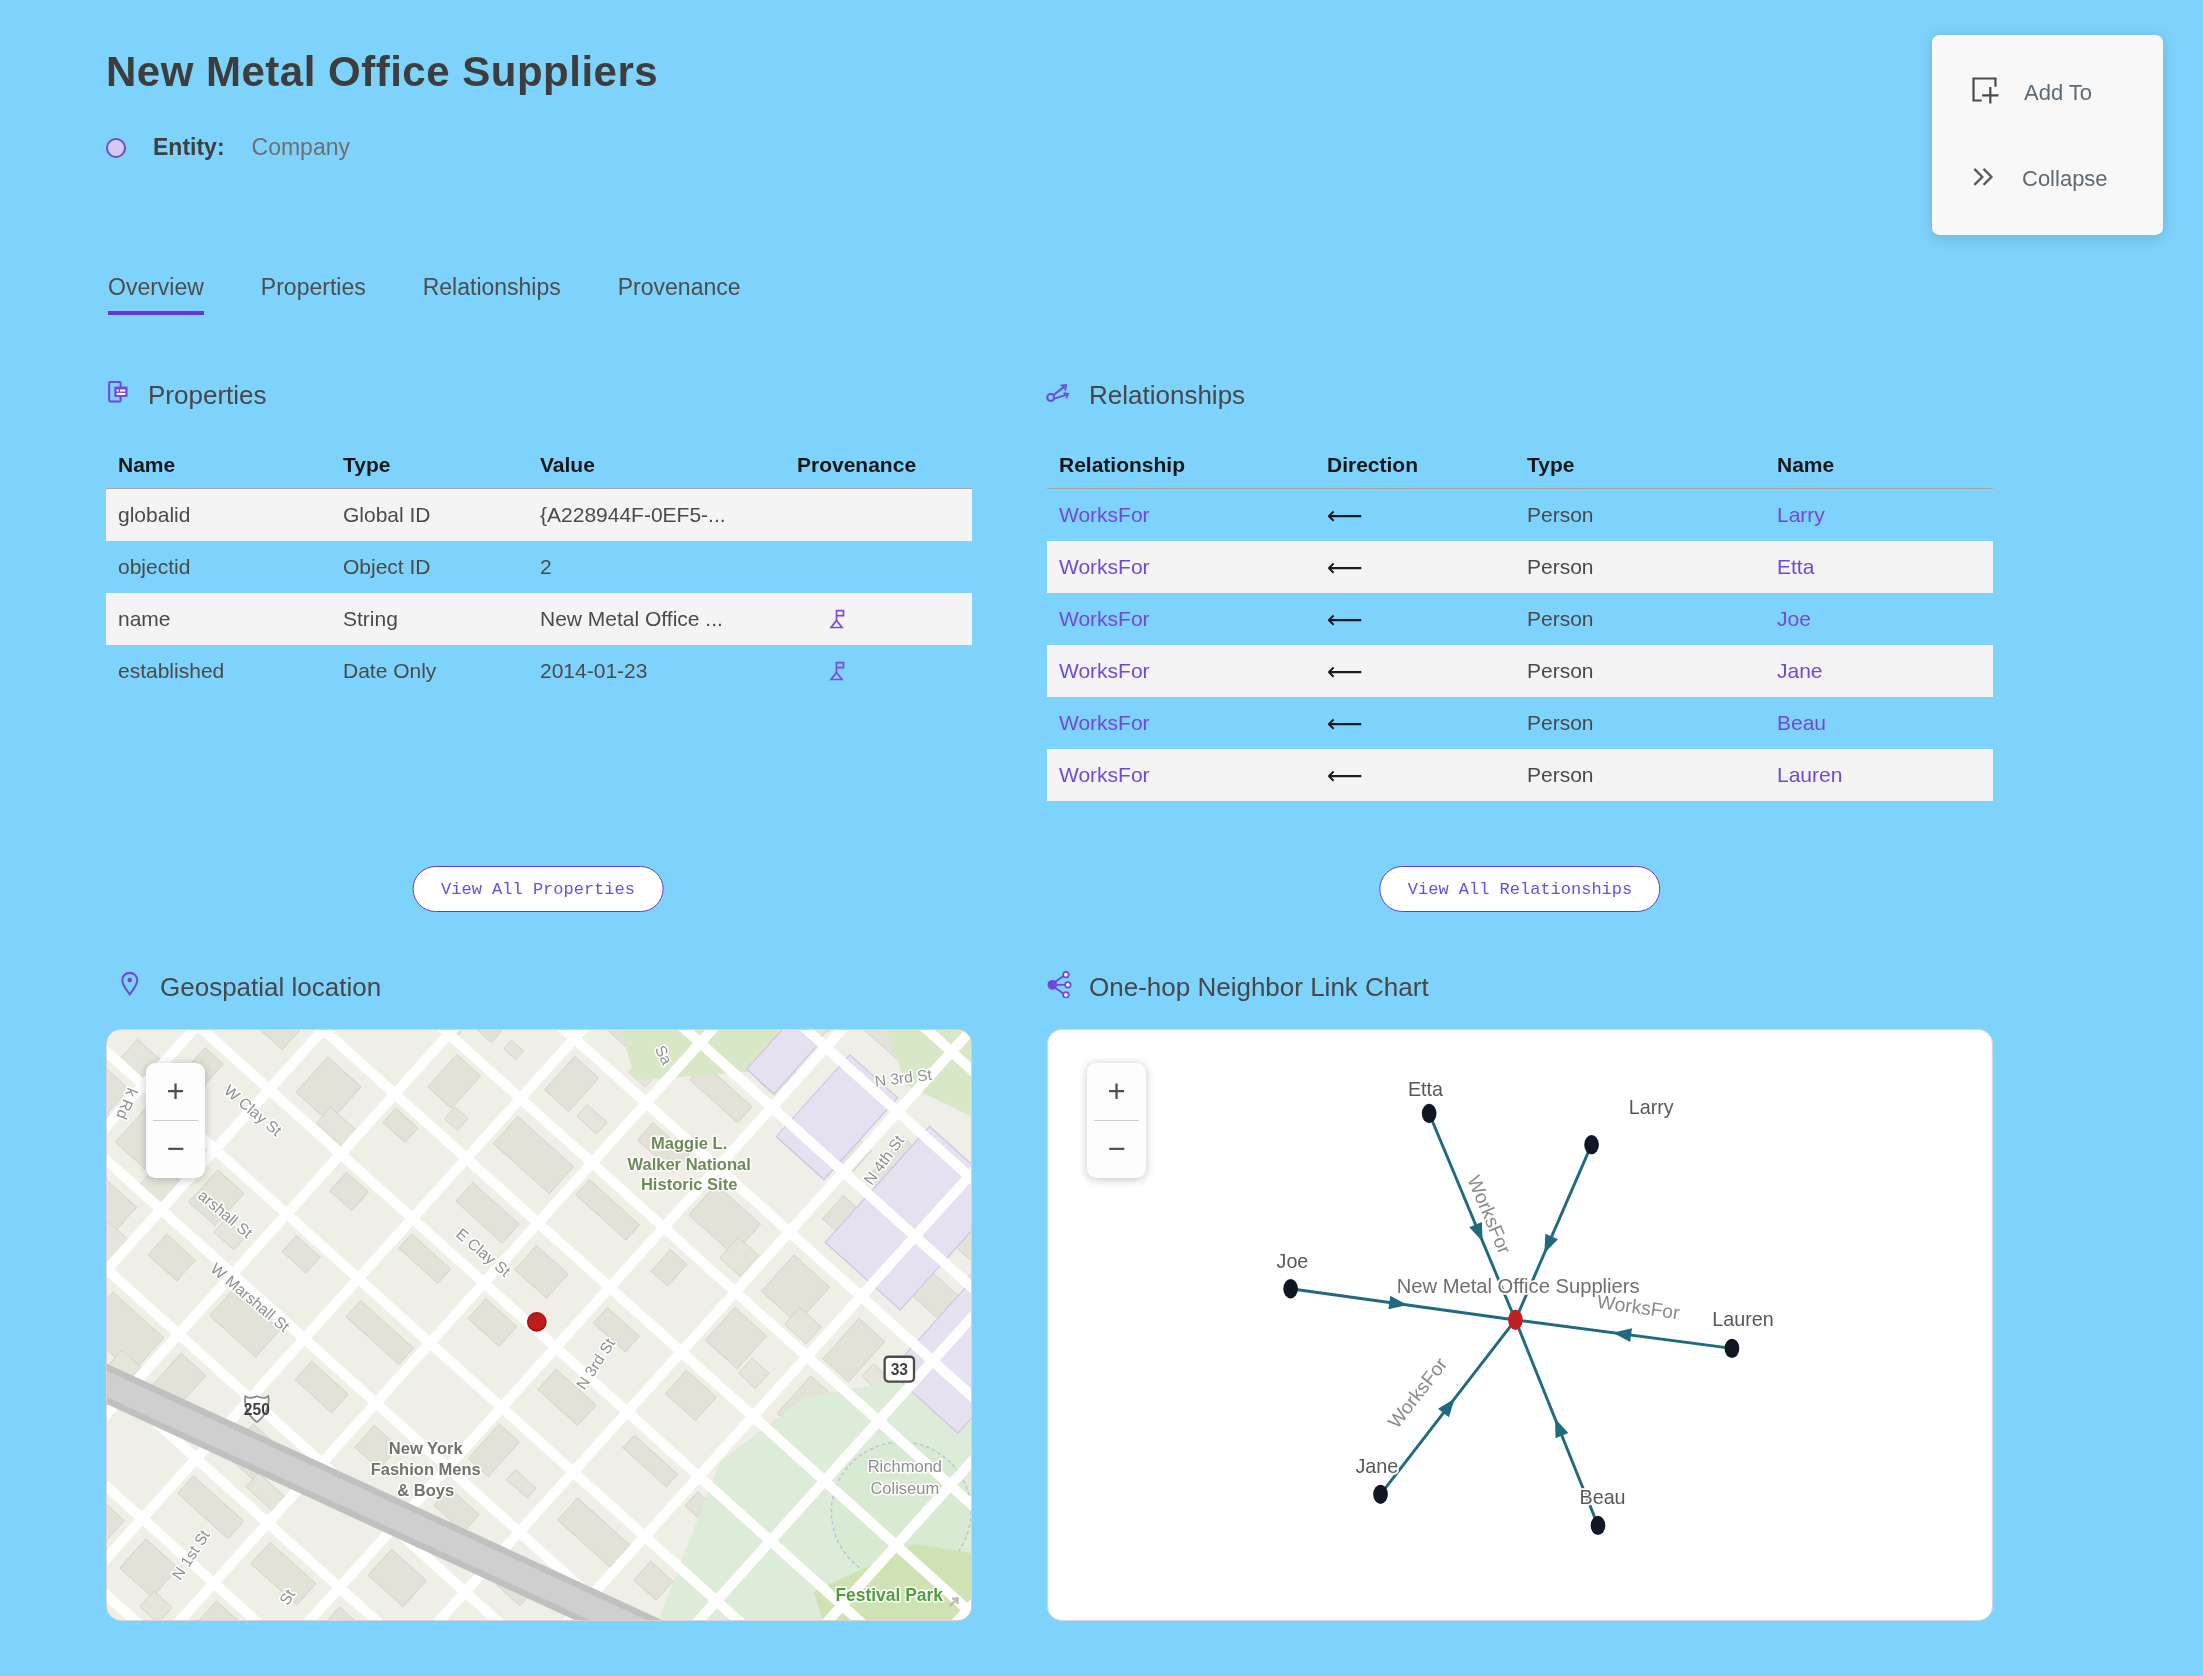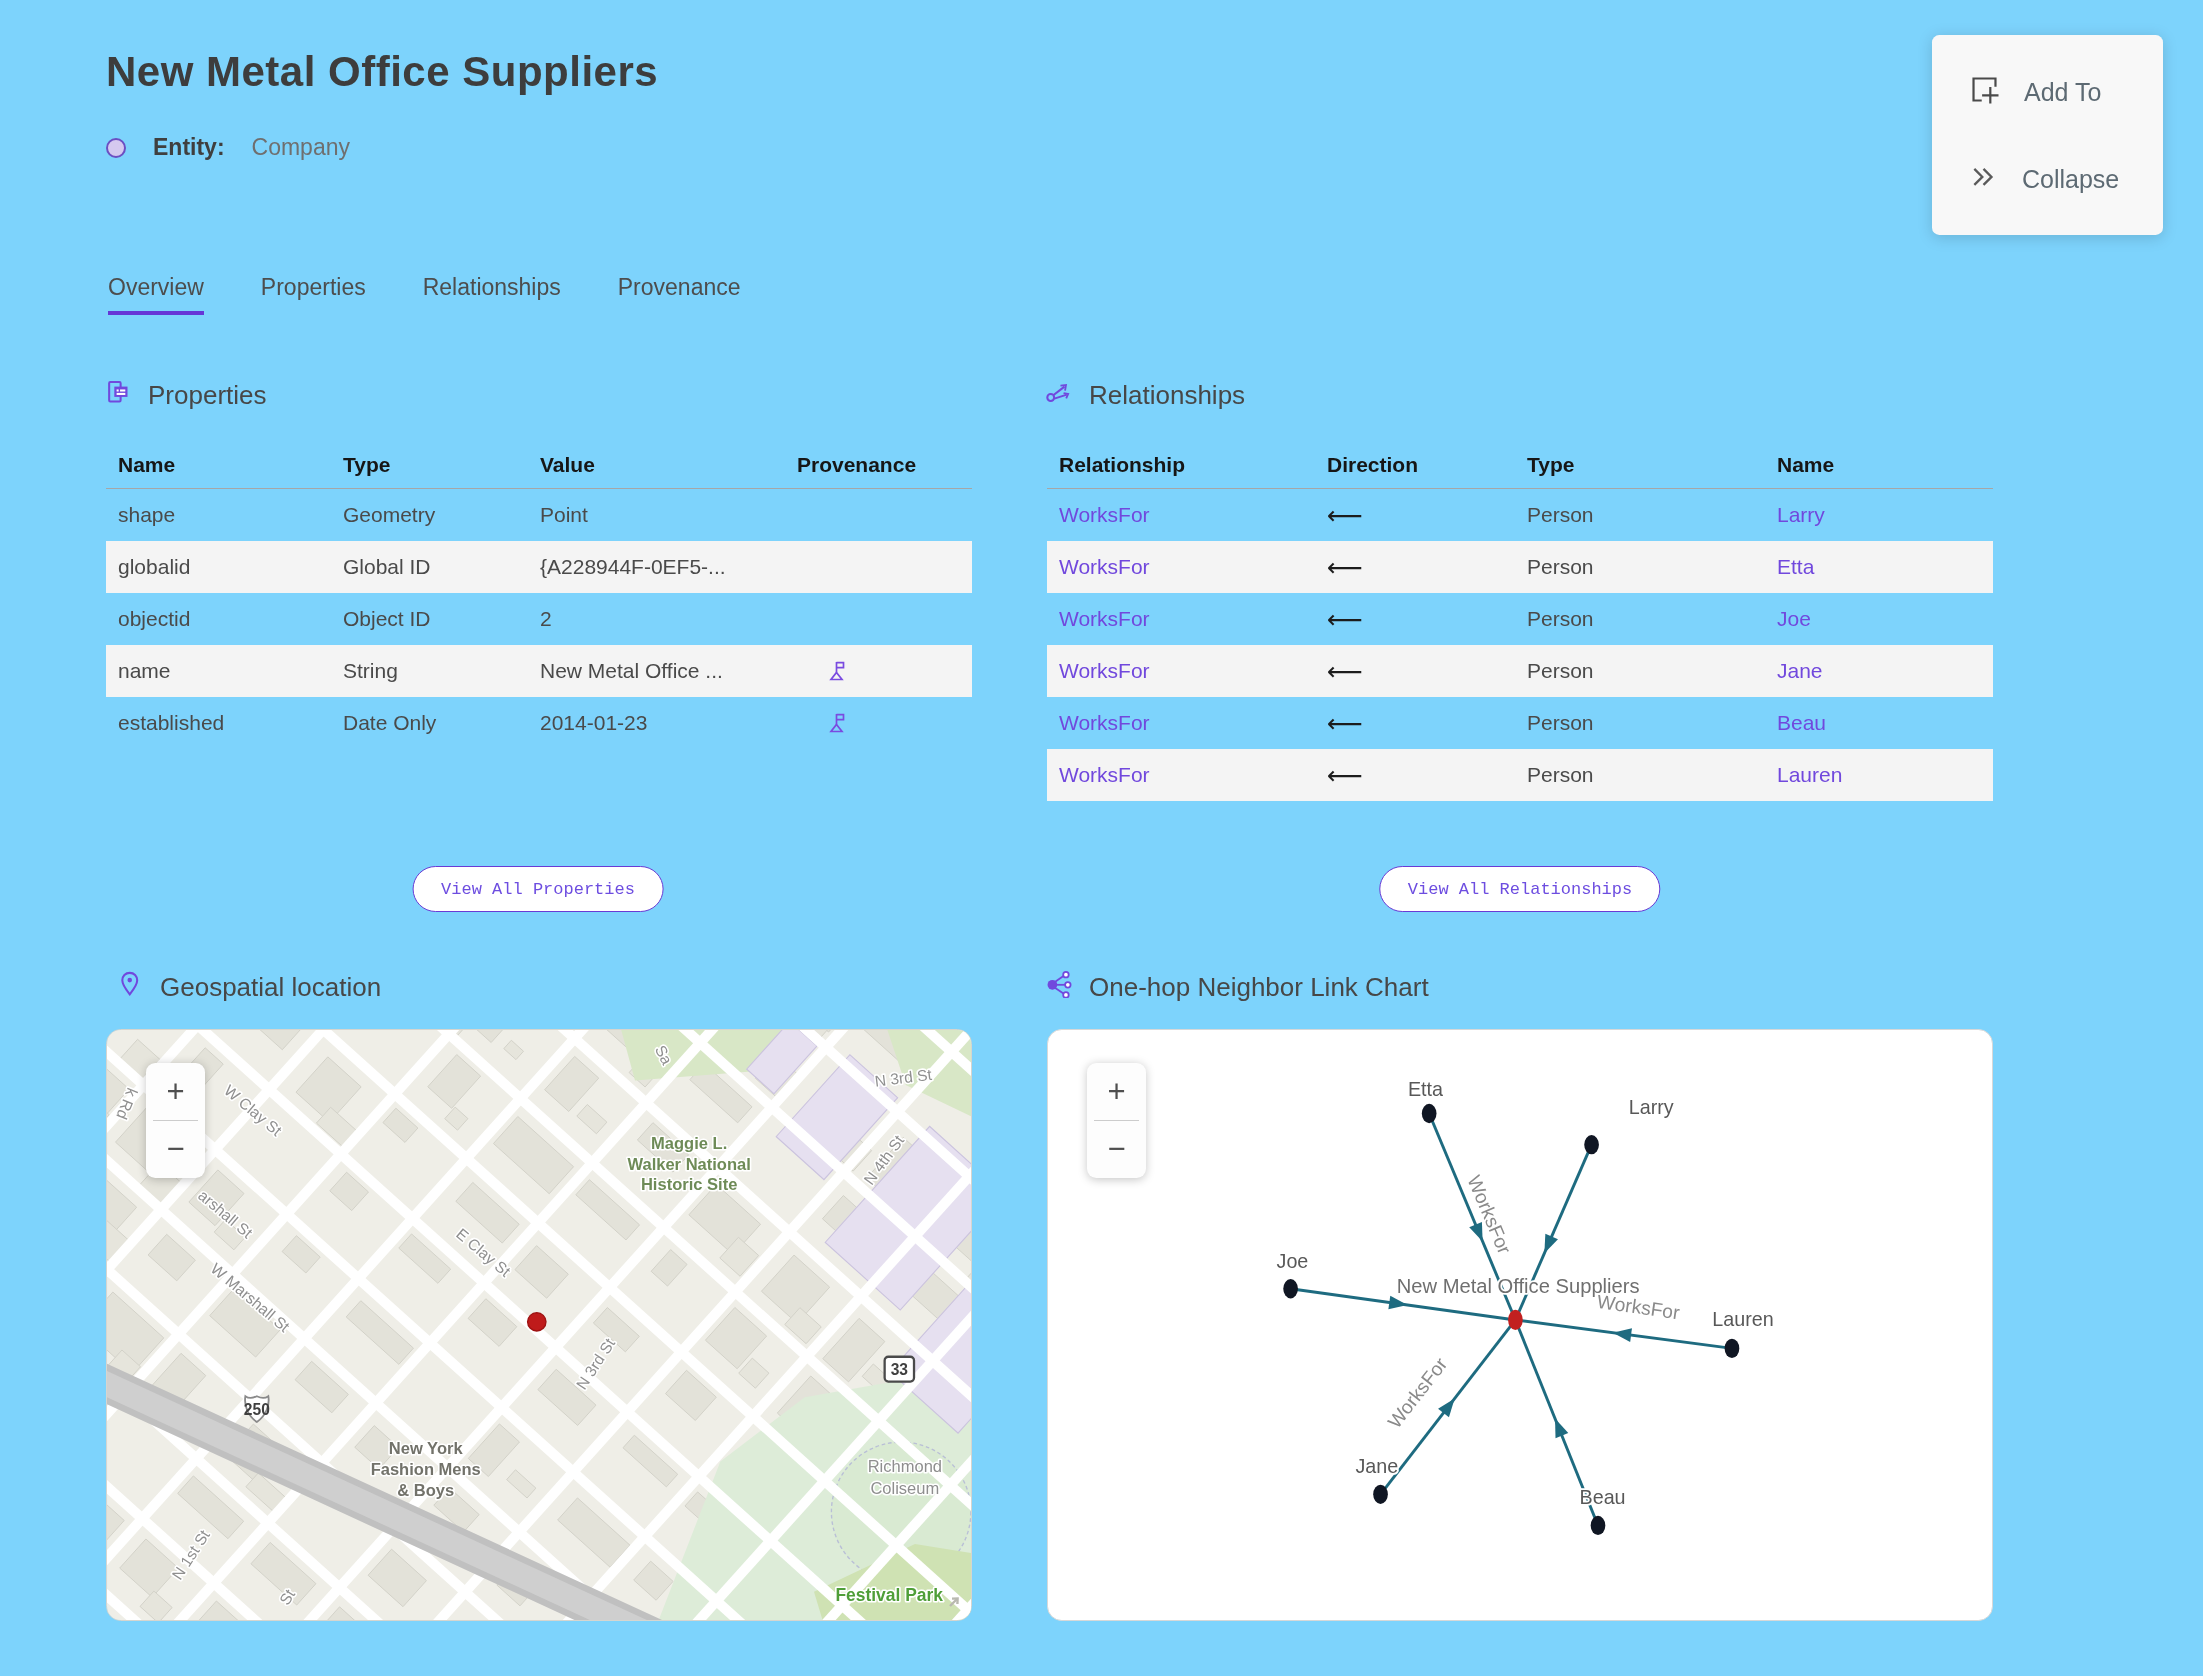--- a/index.html
+++ b/index.html
@@ -13,21 +13,21 @@
   .page{position:absolute;inset:0;background:#7dd3fc;}
 
   .page-title{position:absolute;left:106px;top:48px;font-size:42px;font-weight:bold;color:var(--text-main);letter-spacing:0.5px;}
   .entity-row{position:absolute;left:106px;top:134px;display:flex;align-items:center;gap:27px;font-size:23px;}
   .entity-dot{width:20px;height:20px;border-radius:50%;background:var(--entity-fill);border:2.8px solid var(--accent-border);}
   .entity-label{font-weight:bold;color:#3f3f3f;}
   .entity-type{color:#6f6f6f;}
 
   .actions-panel{position:absolute;left:1932px;top:35px;width:231px;height:200px;background:#f8f8f8;border-radius:7.3px;
     box-shadow:0 2.8px 14.7px rgba(0,0,0,.15);display:flex;flex-direction:column;justify-content:center;gap:51px;padding-left:37px;}
-  .action{display:flex;align-items:center;gap:24px;font-size:25px;color:#5d6a73;cursor:pointer;}
+  .action{display:flex;align-items:center;gap:24px;font-size:22px;color:#5d6a73;cursor:pointer;}
   .action svg{flex:0 0 auto;}
 
   .tabs{position:absolute;left:108px;top:274px;display:flex;gap:57px;font-size:23px;color:#4d4d4d;}
   .tab{padding-bottom:10px;cursor:pointer;border-bottom:4.6px solid transparent;}
   .tab.active{border-bottom-color:#6636d6;}
 
   .section-header{position:absolute;display:flex;align-items:center;gap:16.5px;font-size:26px;color:#474747;}
   #props-header{left:104px;top:378px;}
   #rels-header{left:1045px;top:378px;}
   #map-header{left:116px;top:970px;}
@@ -129,26 +129,20 @@
     </span>
     <span>Relationships</span>
   </div>
 
   <div class="table" id="props-table">
       <div class="thead">
         <div class="cell">Name</div>
         <div class="cell">Type</div>
         <div class="cell">Value</div>
         <div class="cell">Provenance</div>
-      </div>
-      <div class="trow">
-        <div class="cell">shape</div>
-        <div class="cell">Geometry</div>
-        <div class="cell">Point</div>
-        <div class="cell flag-wrap"></div>
       </div>
       <div class="trow stripe">
         <div class="cell">globalid</div>
         <div class="cell">Global ID</div>
         <div class="cell">{A228944F-0EF5-...</div>
         <div class="cell flag-wrap"></div>
       </div>
       <div class="trow">
         <div class="cell">objectid</div>
         <div class="cell">Object ID</div>

